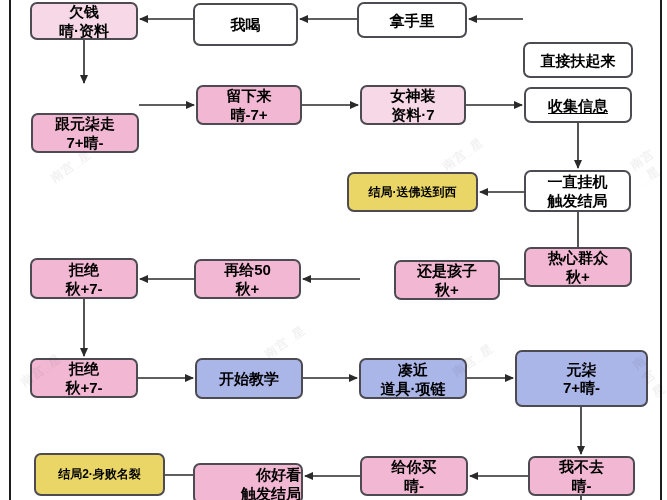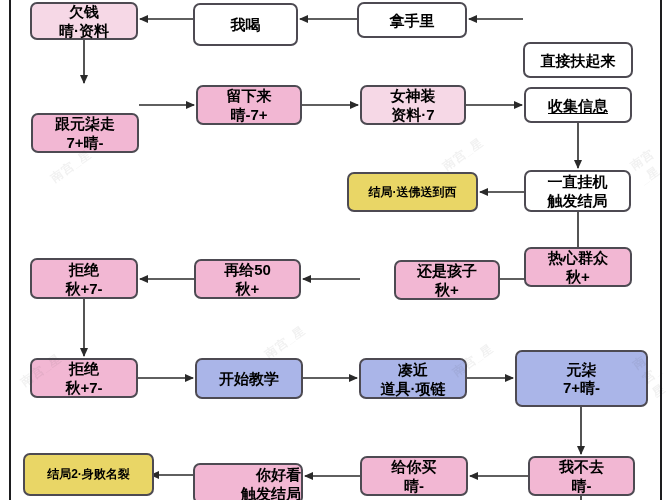--- a/index.html
+++ b/index.html
@@ -139,21 +139,21 @@
         <div class="nline">开始教学</div>
       </div>
       <div class="node" style="left: 359px; top: 358px; width: 108px; height: 41px; background: rgb(170, 181, 232);">
         <div class="nline">凑近</div>
         <div class="nline">道具·项链</div>
       </div>
       <div class="node three" style="left: 515px; top: 350px; width: 133px; height: 57px; background: rgb(170, 181, 232);">
         <div class="nline">元柒</div>
         <div class="nline">7+晴-</div>
       </div>
-      <div class="node ending" style="left: 23px; top: 453px; width: 131px; height: 43px; background: rgb(233, 214, 102);">
+      <div class="node ending" style="left: 34px; top: 453px; width: 131px; height: 43px; background: rgb(233, 214, 102);">
         <div class="nline">结局2·身败名裂</div>
       </div>
       <div class="node" style="left: 193px; top: 463px; width: 110px; height: 41px; background: rgb(242, 183, 211); align-items: flex-end;">
         <div class="nline">你好看</div>
         <div class="nline">触发结局</div>
       </div>
       <div class="node" style="left: 360px; top: 456px; width: 108px; height: 40px; background: rgb(242, 183, 211);">
         <div class="nline">给你买</div>
         <div class="nline">晴-</div>
       </div>

